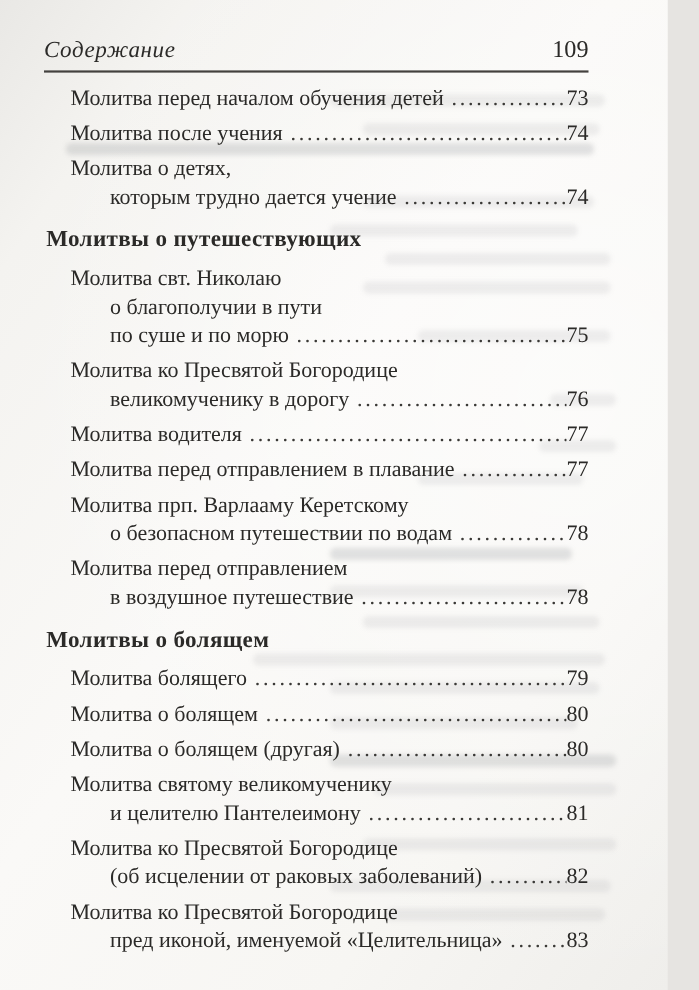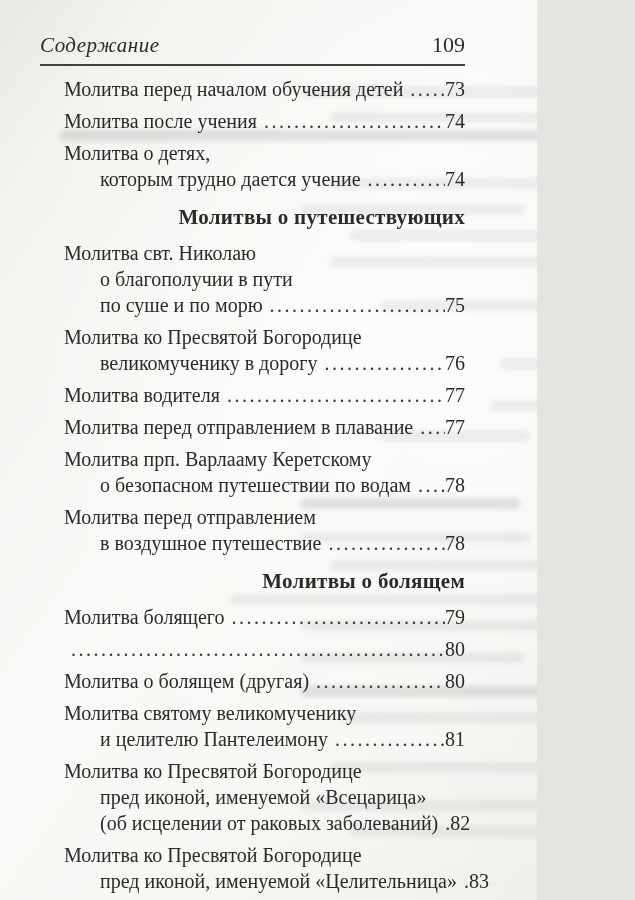--- a/index.html
+++ b/index.html
@@ -3,21 +3,21 @@
 <meta charset="utf-8">
 <style>
   html, body {
     margin: 0;
     padding: 0;
     background: #e6e4e1;
     font-family: "Liberation Serif", "DejaVu Serif", serif;
   }
   .page {
     position: relative;
-    width: 537px;
+    width: 607px;
     height: 900px;
     overflow: hidden;
     color: #2b2a28;
     background:
       radial-gradient(ellipse 140% 100% at 85% 40%, rgba(255,255,255,0.55), rgba(255,255,255,0) 60%),
       linear-gradient(125deg, #e9e8e5 0%, #f4f3f0 14%, #faf9f7 45%, #f7f6f3 75%, #efeeeb 100%);
   }
   
   .bleed-layer { position: absolute; inset: 0; pointer-events: none; }
   .bleed {
@@ -50,21 +50,20 @@
   .toc {
     position: relative;
     margin: 10px 72px 0 42px;
     font-size: 20px;
   }
   .section-heading {
     font-size: 21px;
     font-weight: bold;
     margin: 13px 0 10px 0;
     letter-spacing: 0.3px;
-    text-align: right;
   }
   .entry {
     margin: 0 0 6px 22px;
   }
   .line {
     display: flex;
     align-items: baseline;
     line-height: 26px;
     white-space: nowrap;
   }
@@ -204,20 +203,21 @@
       <div class="section-heading">Молитвы о болящем</div>
       <div class="entry">
         <div class="line">
           <span class="entry-text">Молитва болящего</span>
           <span class="dots">........................................................................................................................</span>
           <span class="page-num">79</span>
         </div>
       </div>
       <div class="entry">
         <div class="line">
+          <span class="entry-text">Молитва о болящем</span>
           <span class="dots">........................................................................................................................</span>
           <span class="page-num">80</span>
         </div>
       </div>
       <div class="entry">
         <div class="line">
           <span class="entry-text">Молитва о болящем (другая)</span>
           <span class="dots">........................................................................................................................</span>
           <span class="page-num">80</span>
         </div>
@@ -230,23 +230,20 @@
           <span class="entry-text">и целителю Пантелеимону</span>
           <span class="dots">........................................................................................................................</span>
           <span class="page-num">81</span>
         </div>
       </div>
       <div class="entry">
         <div class="line">
           <span class="entry-text">Молитва ко Пресвятой Богородице</span>
         </div>
         <div class="line cont">
-          <span class="entry-text">пред иконой, именуемой «Всецарица»</span>
-        </div>
-        <div class="line cont">
           <span class="entry-text">(об исцелении от раковых заболеваний)</span>
           <span class="dots">........................................................................................................................</span>
           <span class="page-num">82</span>
         </div>
       </div>
       <div class="entry">
         <div class="line">
           <span class="entry-text">Молитва ко Пресвятой Богородице</span>
         </div>
         <div class="line cont">

